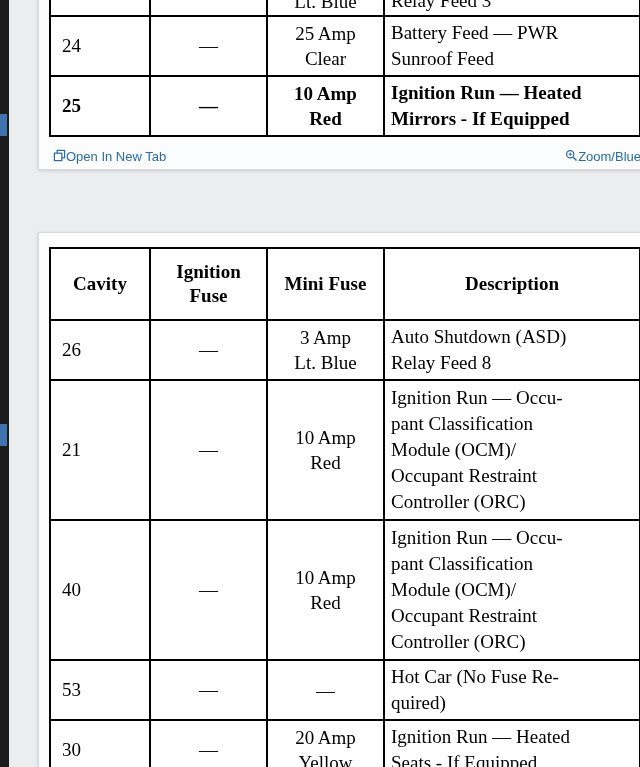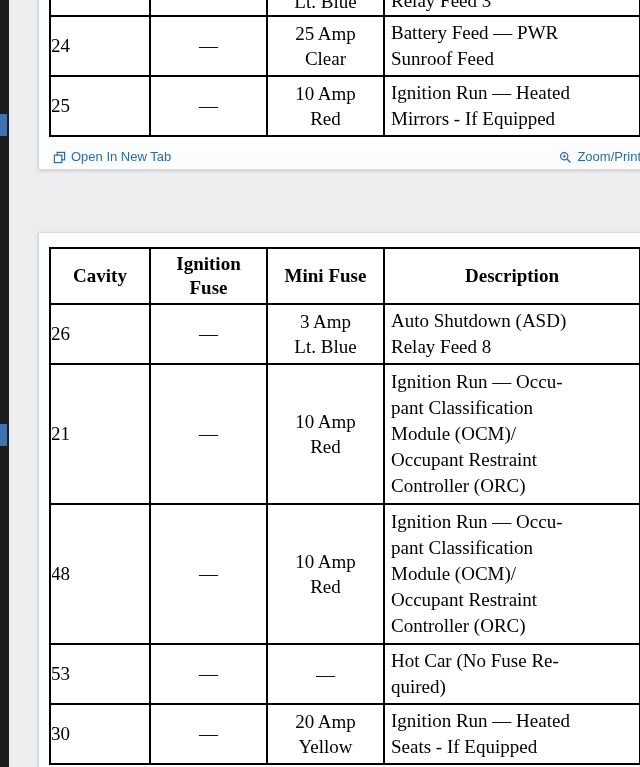--- a/index.html
+++ b/index.html
@@ -39,46 +39,46 @@
     border:2px solid #000;
     font-family:"Liberation Serif", serif;
     font-size:19px;
     color:#000;
     overflow:hidden;
   }
   th.hdr {
     font-weight:bold; text-align:center; vertical-align:middle;
     white-space:pre-line; line-height:24px;
   }
-  td.cavity { text-align:left; vertical-align:middle;border-radius:14px; }
+  td.cavity { text-align:left; padding-left:11px; vertical-align:middle;border-radius:14px; }
   td.cart   { text-align:center; vertical-align:middle; }
   td.mini   { text-align:center; vertical-align:middle; white-space:pre-line; line-height:25px; }
   td.desc   { text-align:left; padding:3px 4px 3px 6px; vertical-align:middle; white-space:pre-line; line-height:26px; }
 
   tr.partial td { vertical-align:bottom; padding-bottom:1px; }
   tr.hp   { height:52px; }
   tr.h24  { height:58px; }
-  tr.h25  { height:56px; }
-  tr.hhead{ height:56px; }
+  tr.h25  { height:56px;font-weight:bold; }
+  tr.hhead{ height:72px; }
   tr.h26  { height:44px; }
   tr.h27  { height:140px; }
   tr.h28  { height:140px; }
   tr.h29  { height:55px; }
   tr.h30  { height:57px; }
 
   .panel-footer {
     display:flex; justify-content:space-between; align-items:center;
     margin-top:8px; padding:4px 2px 0 4px;
     font-family:"Liberation Sans", sans-serif;
     font-size:13px;
     background:#fbfcfd;
   }
   .link {
     color:#2d6ca2;
-    display:inline-flex; align-items:flex-end; gap:5px;
+    display:inline-flex; align-items:flex-start; 
     cursor:pointer; text-decoration:none; white-space:nowrap;
   }
   .icon svg { display:block; }
 </style>
 </head>
 <body>
 
 <div class="left-strip"></div>
 <div class="strip-marker marker-1"></div>
 <div class="strip-marker marker-2"></div>
@@ -129,21 +129,21 @@
     </a>
     <a class="link" href="#">
       <span class="icon">
         <svg width="13" height="13" viewBox="0 0 14 14">
           <circle cx="5.6" cy="5.6" r="3.9" fill="none" stroke="#2d6ca2" stroke-width="1.3"></circle>
           <line x1="8.6" y1="8.6" x2="12.4" y2="12.4" stroke="#2d6ca2" stroke-width="1.6"></line>
           <line x1="5.6" y1="3.9" x2="5.6" y2="7.3" stroke="#2d6ca2" stroke-width="1.1"></line>
           <line x1="3.9" y1="5.6" x2="7.3" y2="5.6" stroke="#2d6ca2" stroke-width="1.1"></line>
         </svg>
       </span>
-      <span>Zoom/Print</span>
+      <span>Zoom/Blue</span>
     </a>
   </div>
 </div>
 
 <div class="panel panel-bottom">
   <table class="fuse-table">
     <colgroup>
       <col style="width:100px">
         <col style="width:117px">
         <col style="width:117px">
@@ -170,21 +170,21 @@
       <td class="cart">—</td>
       <td class="mini">10 Amp
 Red</td>
       <td class="desc">Ignition Run — Occu-
 pant Classification
 Module (OCM)/
 Occupant Restraint
 Controller (ORC)</td>
     </tr>
     <tr class="h28">
-      <td class="cavity">48</td>
+      <td class="cavity">40</td>
       <td class="cart">—</td>
       <td class="mini">10 Amp
 Red</td>
       <td class="desc">Ignition Run — Occu-
 pant Classification
 Module (OCM)/
 Occupant Restraint
 Controller (ORC)</td>
     </tr>
     <tr class="h29">

